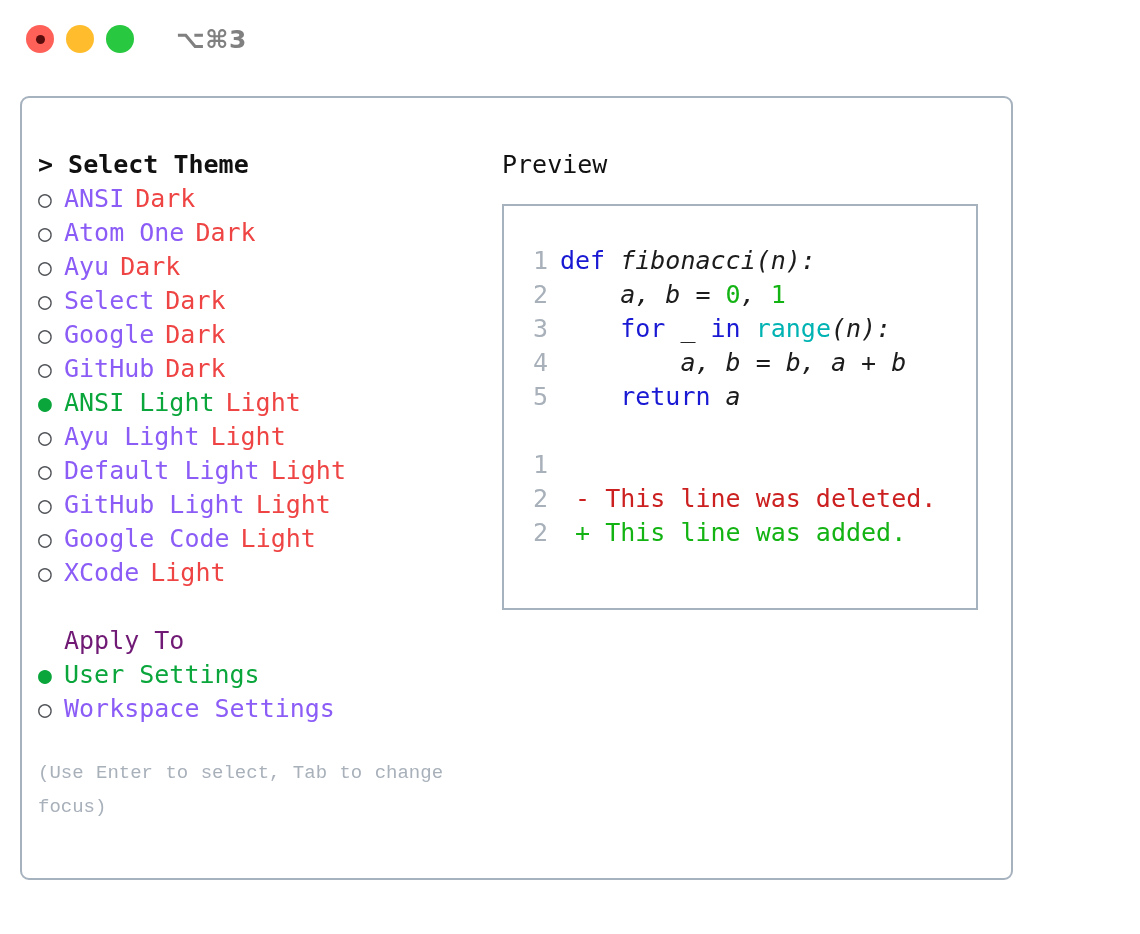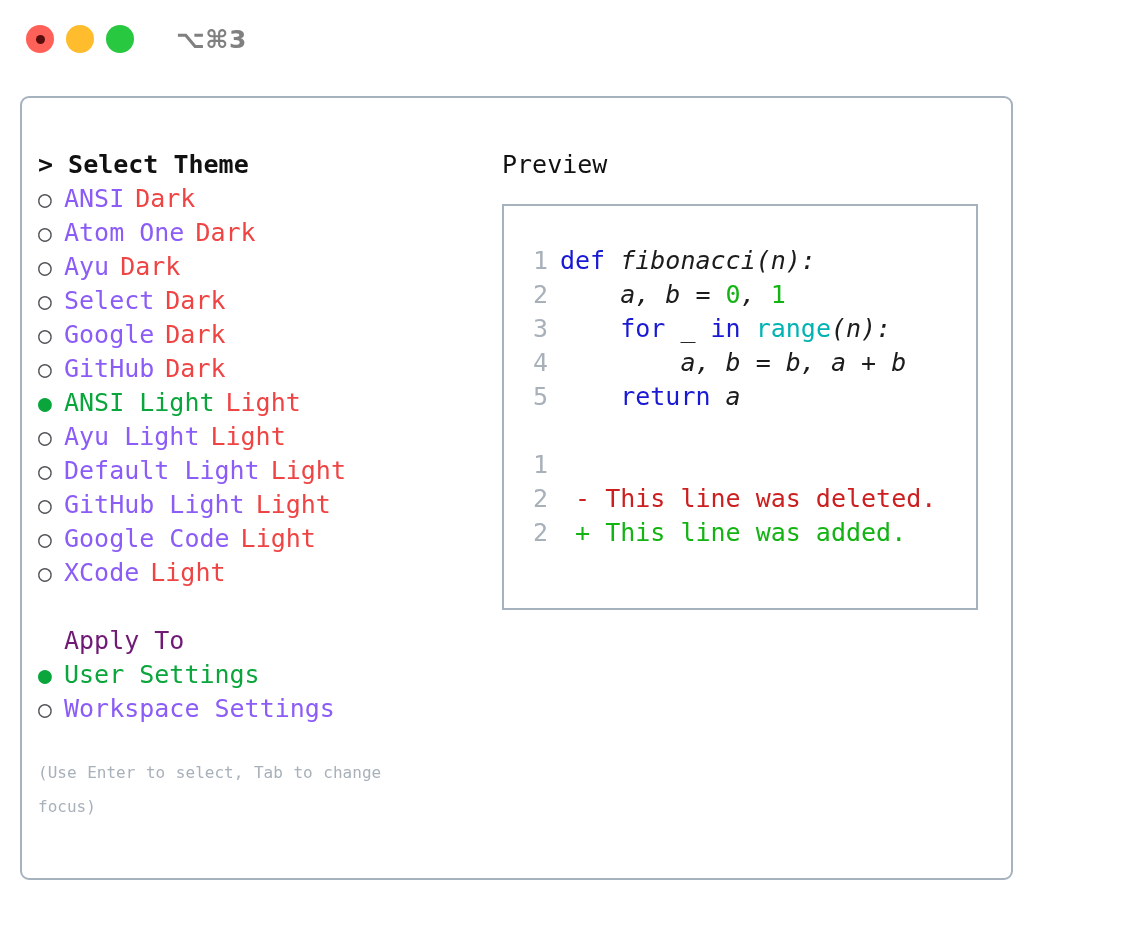--- a/index.html
+++ b/index.html
@@ -124,25 +124,26 @@
   .apply-heading {
     font-size: 25px;
     line-height: 34px;
     color: #701a75;
     padding-left: 26px;
     white-space: pre;
   }
 
   #hint {
     margin-top: 30px;
-    font-size: 16px;
+    font-size: 19px;
     line-height: 34px;
     color: #a8b0ba;
     width: 410px;
     word-spacing: 1px;
+    font-family: Liberation Mono, monospace;
   }
 
   
   #preview-box {
     margin-top: 22px;
     width: 476px;
     height: 406px;
     border: 2px solid #a7b2bf;
     box-sizing: border-box;
     padding: 38px 0 0 14px;

